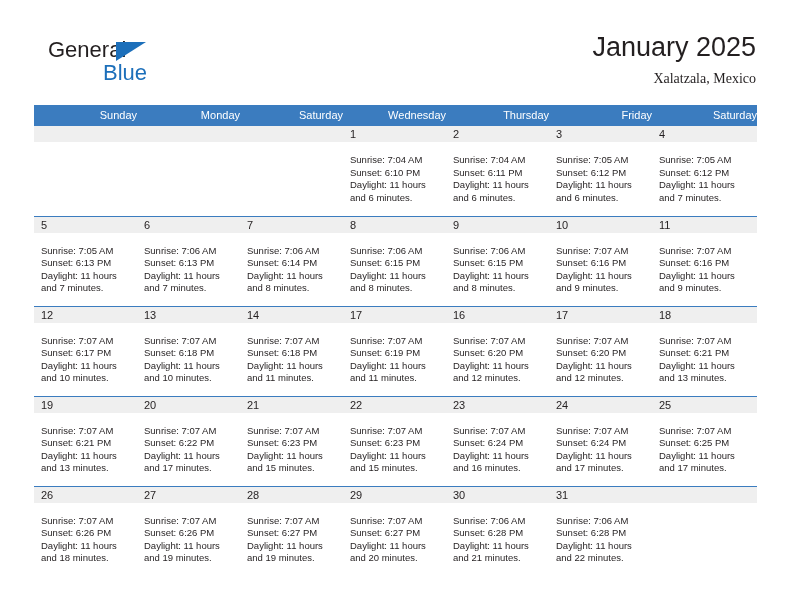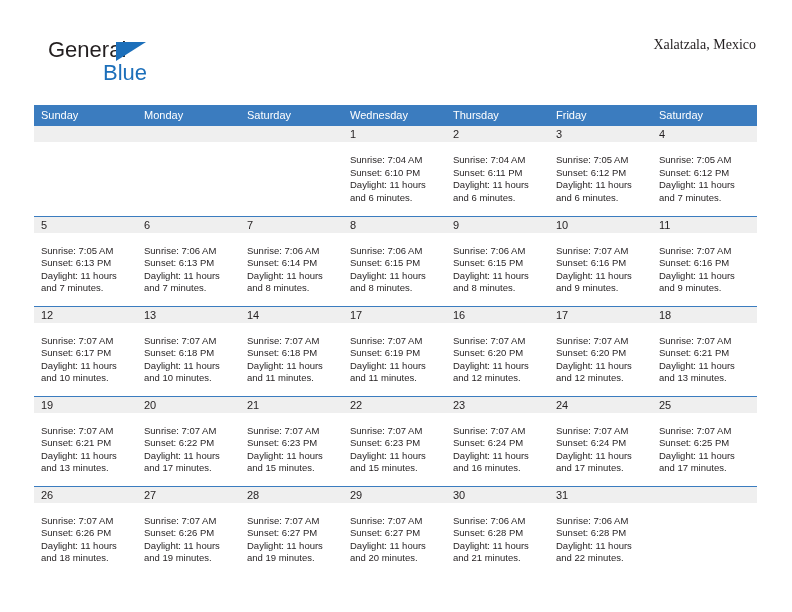--- a/index.html
+++ b/index.html
@@ -76,21 +76,21 @@
     left: 34px; top: 105px;
     width: 723px;
     border-collapse: collapse;
     table-layout: fixed;
   }
   .calendar th {
     background: #3b7cbf;
     color: #ffffff;
     font-size: 11px;
     font-weight: normal;
-    text-align: left;
+    text-align: right;
     padding: 5px 0 5px 7px;
     height: 21px;
     line-height: 11px;
   }
   .calendar td {
     vertical-align: top;
     padding: 0;
     height: 90px;
     border-top: 1px solid #3b7cbf;
     background: #ffffff;
@@ -122,20 +122,21 @@
 
   <div class="header">
 
     <div class="logo">
       <span class="logo-general">General</span>
       <span class="logo-tri"></span>
       <span class="logo-blue">Blue</span>
     </div>
 
     <div class="title-block">
+      <div class="cal-title">January 2025</div>
       <div class="cal-subtitle">Xalatzala, Mexico</div>
     </div>
 
   </div>
 
   <table class="calendar">
     <colgroup>
       <col style="width:103px">
         <col style="width:103px">
         <col style="width:103px">

